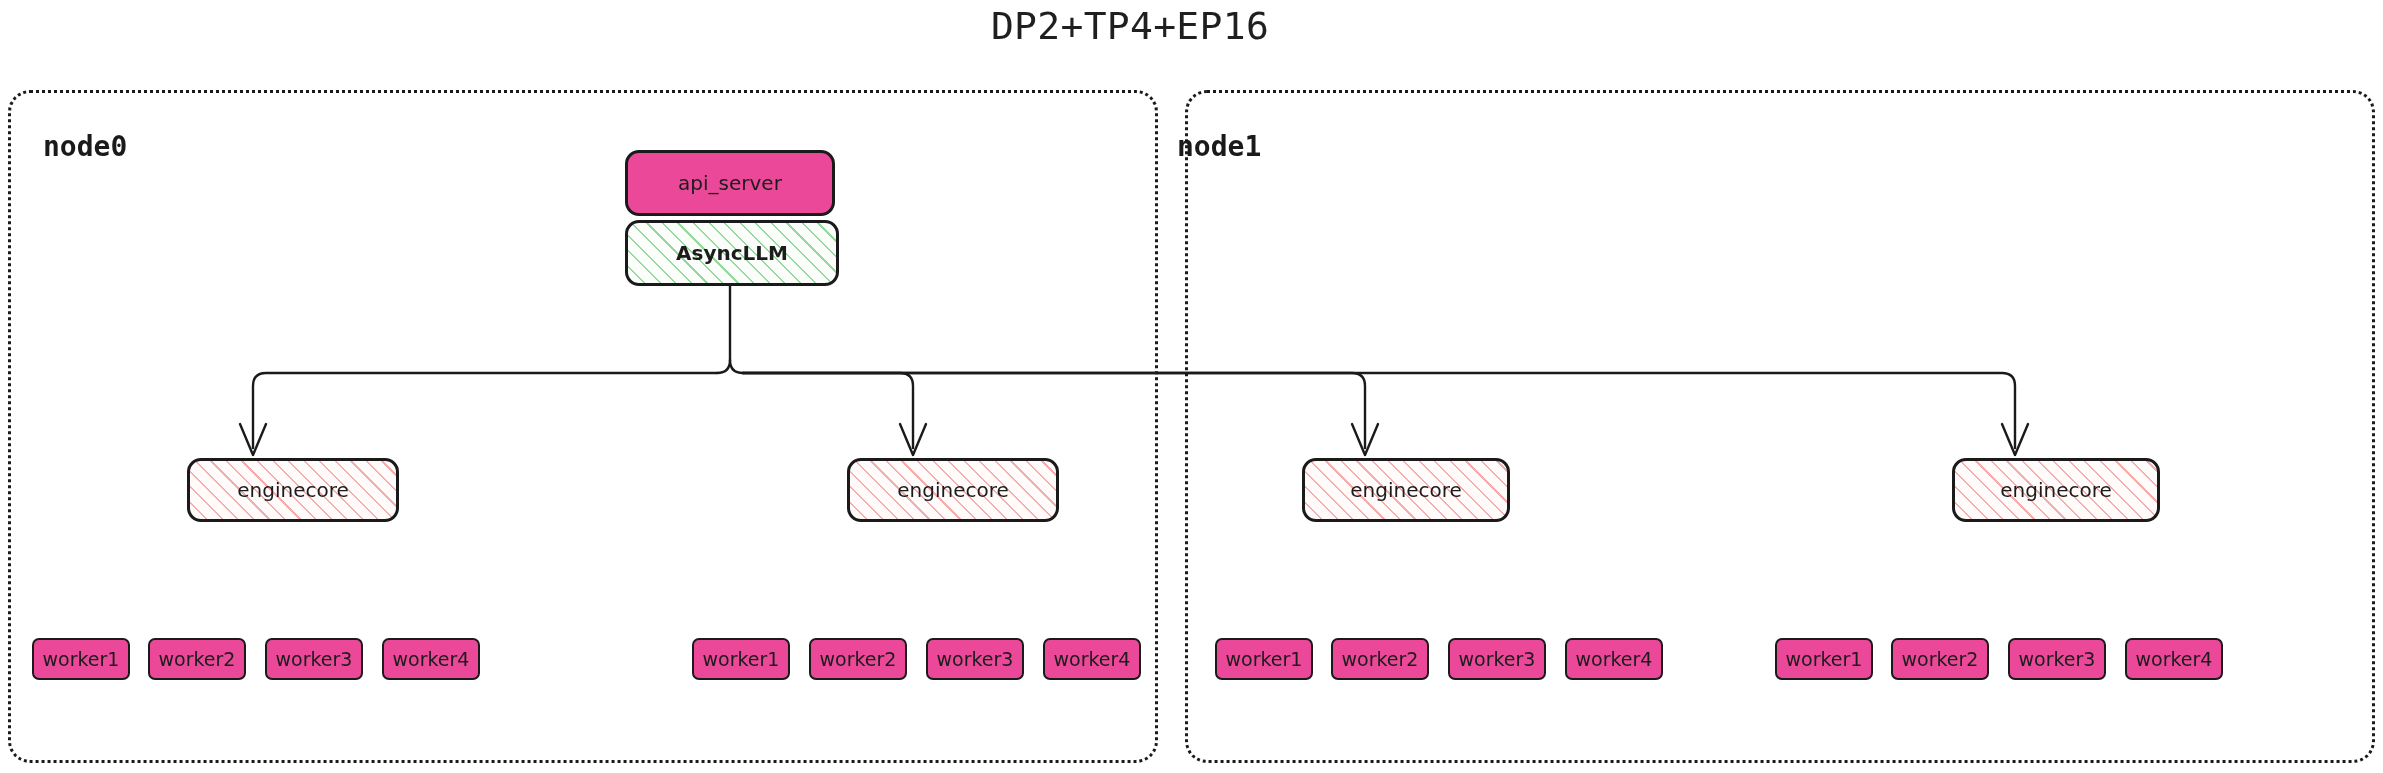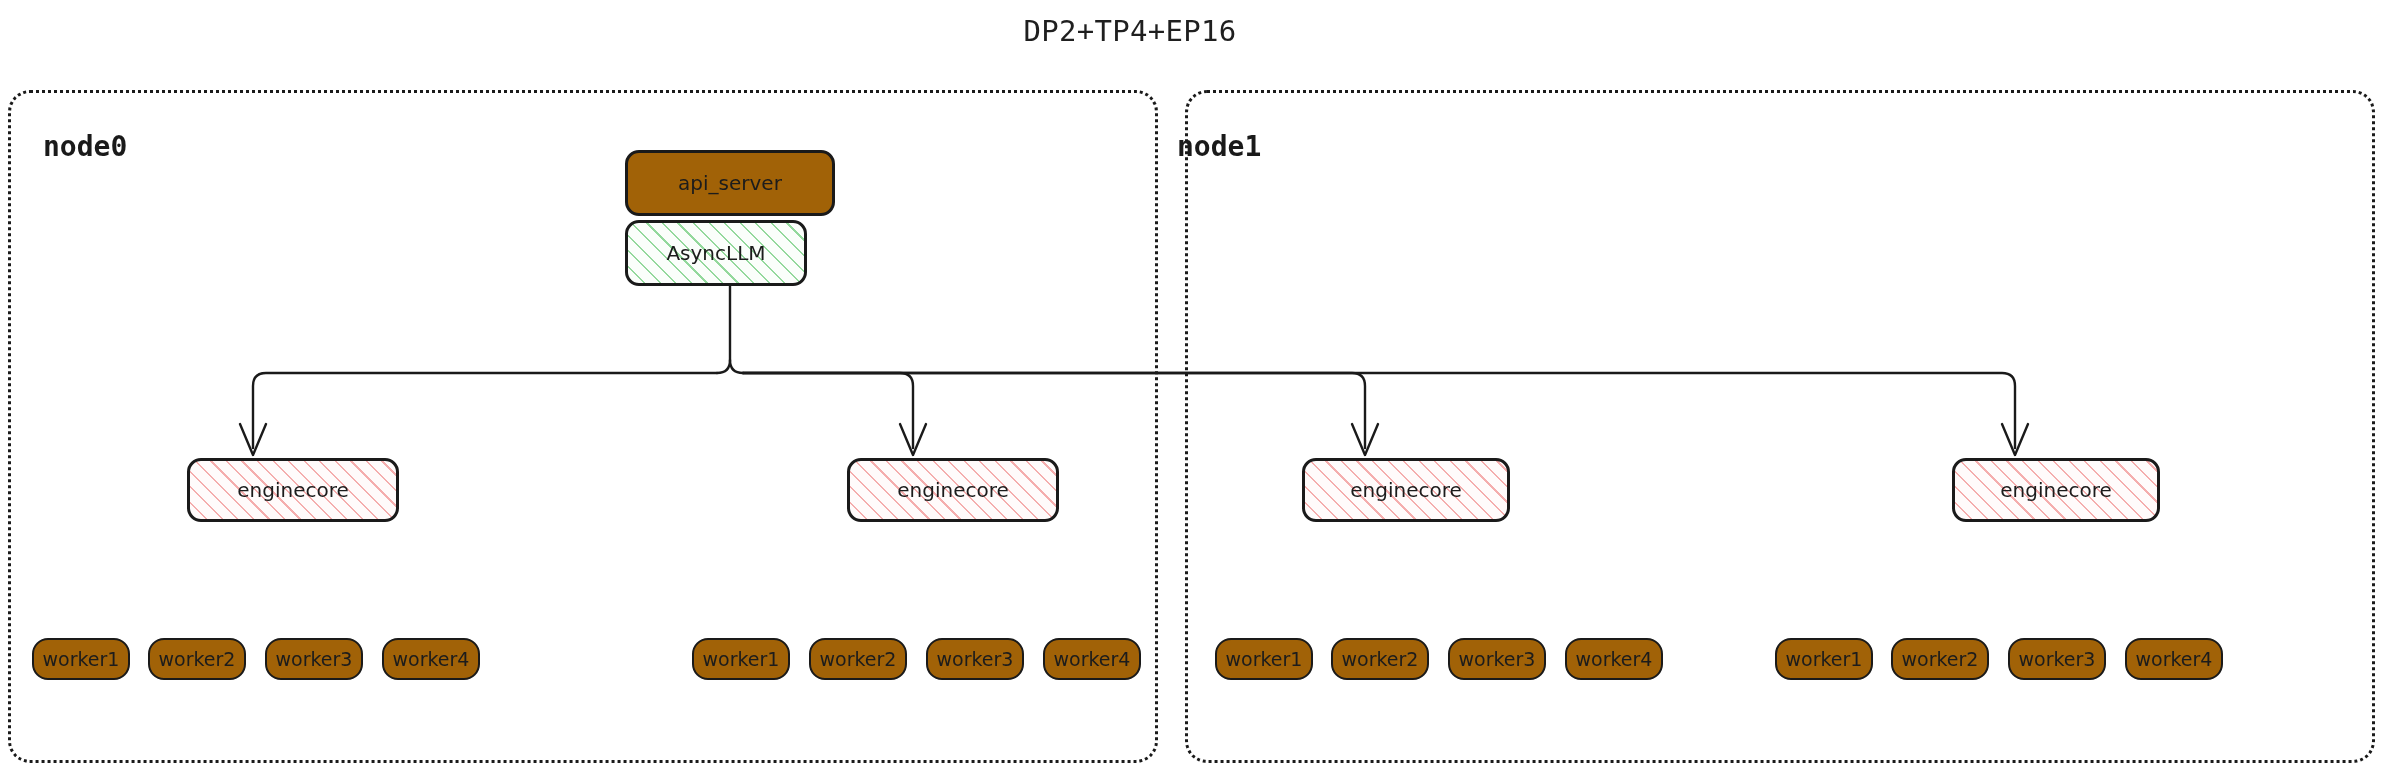--- a/index.html
+++ b/index.html
@@ -19,25 +19,25 @@
     position: absolute;
     left: 0; top: 0;
     width: 2383px;
     height: 773px;
   }
 
   
   .diagram-title {
     position: absolute;
     left: 0;
-    top: 14px;
+    top: 4px;
     width: 2260px;
     text-align: center;
     font-family: "DejaVu Sans Mono", monospace;
-    font-size: 29px;
+    font-size: 38px;
     color: #1f1f1f;
     letter-spacing: 0.3px;
     white-space: nowrap;
   }
 
   
   .node-box {
     position: absolute;
     border: 3px dotted #1a1a1a;
     border-radius: 22px;
@@ -52,32 +52,32 @@
     white-space: nowrap;
     font-weight: bold;
   }
 
   
   .box {
     position: absolute;
     box-sizing: border-box;
     border: 3px solid #1a1a1a;
     border-radius: 14px;
-    background: #a16207;
+    background: #ec4899;
     display: flex;
     align-items: center;
     justify-content: center;
     font-size: 20px;
     color: #1c1c1c;
     white-space: nowrap;
   }
   .box.small {
     font-size: 19px;
     border-width: 2.6px;
-    border-radius: 16px;
+    border-radius: 7px;
   }
 
   
   .hatch-green {
     background-color: #fbfefb;
     background-image: repeating-linear-gradient(
       45deg,
       rgba(130, 210, 140, 0.85) 0px,
       rgba(130, 210, 140, 0.85) 1.6px,
       rgba(255,255,255,0) 1.6px,
@@ -144,21 +144,21 @@
     <path class="arrow-head" d="M 900,424 L 913,455 L 926,424"></path>
 
     <path class="edge-path" d="M 743,373 L 1352,373 Q 1365,373 1365,386 L 1365,448"></path>
     <path class="arrow-head" d="M 1352,424 L 1365,455 L 1378,424"></path>
 
     <path class="edge-path" d="M 743,373 L 2002,373 Q 2015,373 2015,386 L 2015,448"></path>
     <path class="arrow-head" d="M 2002,424 L 2015,455 L 2028,424"></path>
   </svg>
 
   <div class="box" style="left:625px; top:150px; width:210px; height:66px;">api_server</div>
-  <div class="box hatch-green" style="left:625px; top:220px; width:182px; height:66px;">AsyncLLM</div>
+  <div class="box hatch-green" style="left:625px; top:220px; width:214px; height:66px;font-weight:bold;">AsyncLLM</div>
 
   <div class="box hatch-red" style="left:147px; top:458px; width:212px; height:64px;">enginecore</div>
   <div class="box hatch-red" style="left:807px; top:458px; width:212px; height:64px;">enginecore</div>
   <div class="box hatch-red" style="left:1262px; top:458px; width:208px; height:64px;">enginecore</div>
   <div class="box hatch-red" style="left:1912px; top:458px; width:208px; height:64px;">enginecore</div>
 
   <div class="box small" style="left:32px; top:638px; width:98px; height:42px;">worker1</div>
   <div class="box small" style="left:148px; top:638px; width:98px; height:42px;">worker2</div>
   <div class="box small" style="left:265px; top:638px; width:98px; height:42px;">worker3</div>
   <div class="box small" style="left:382px; top:638px; width:98px; height:42px;">worker4</div>

